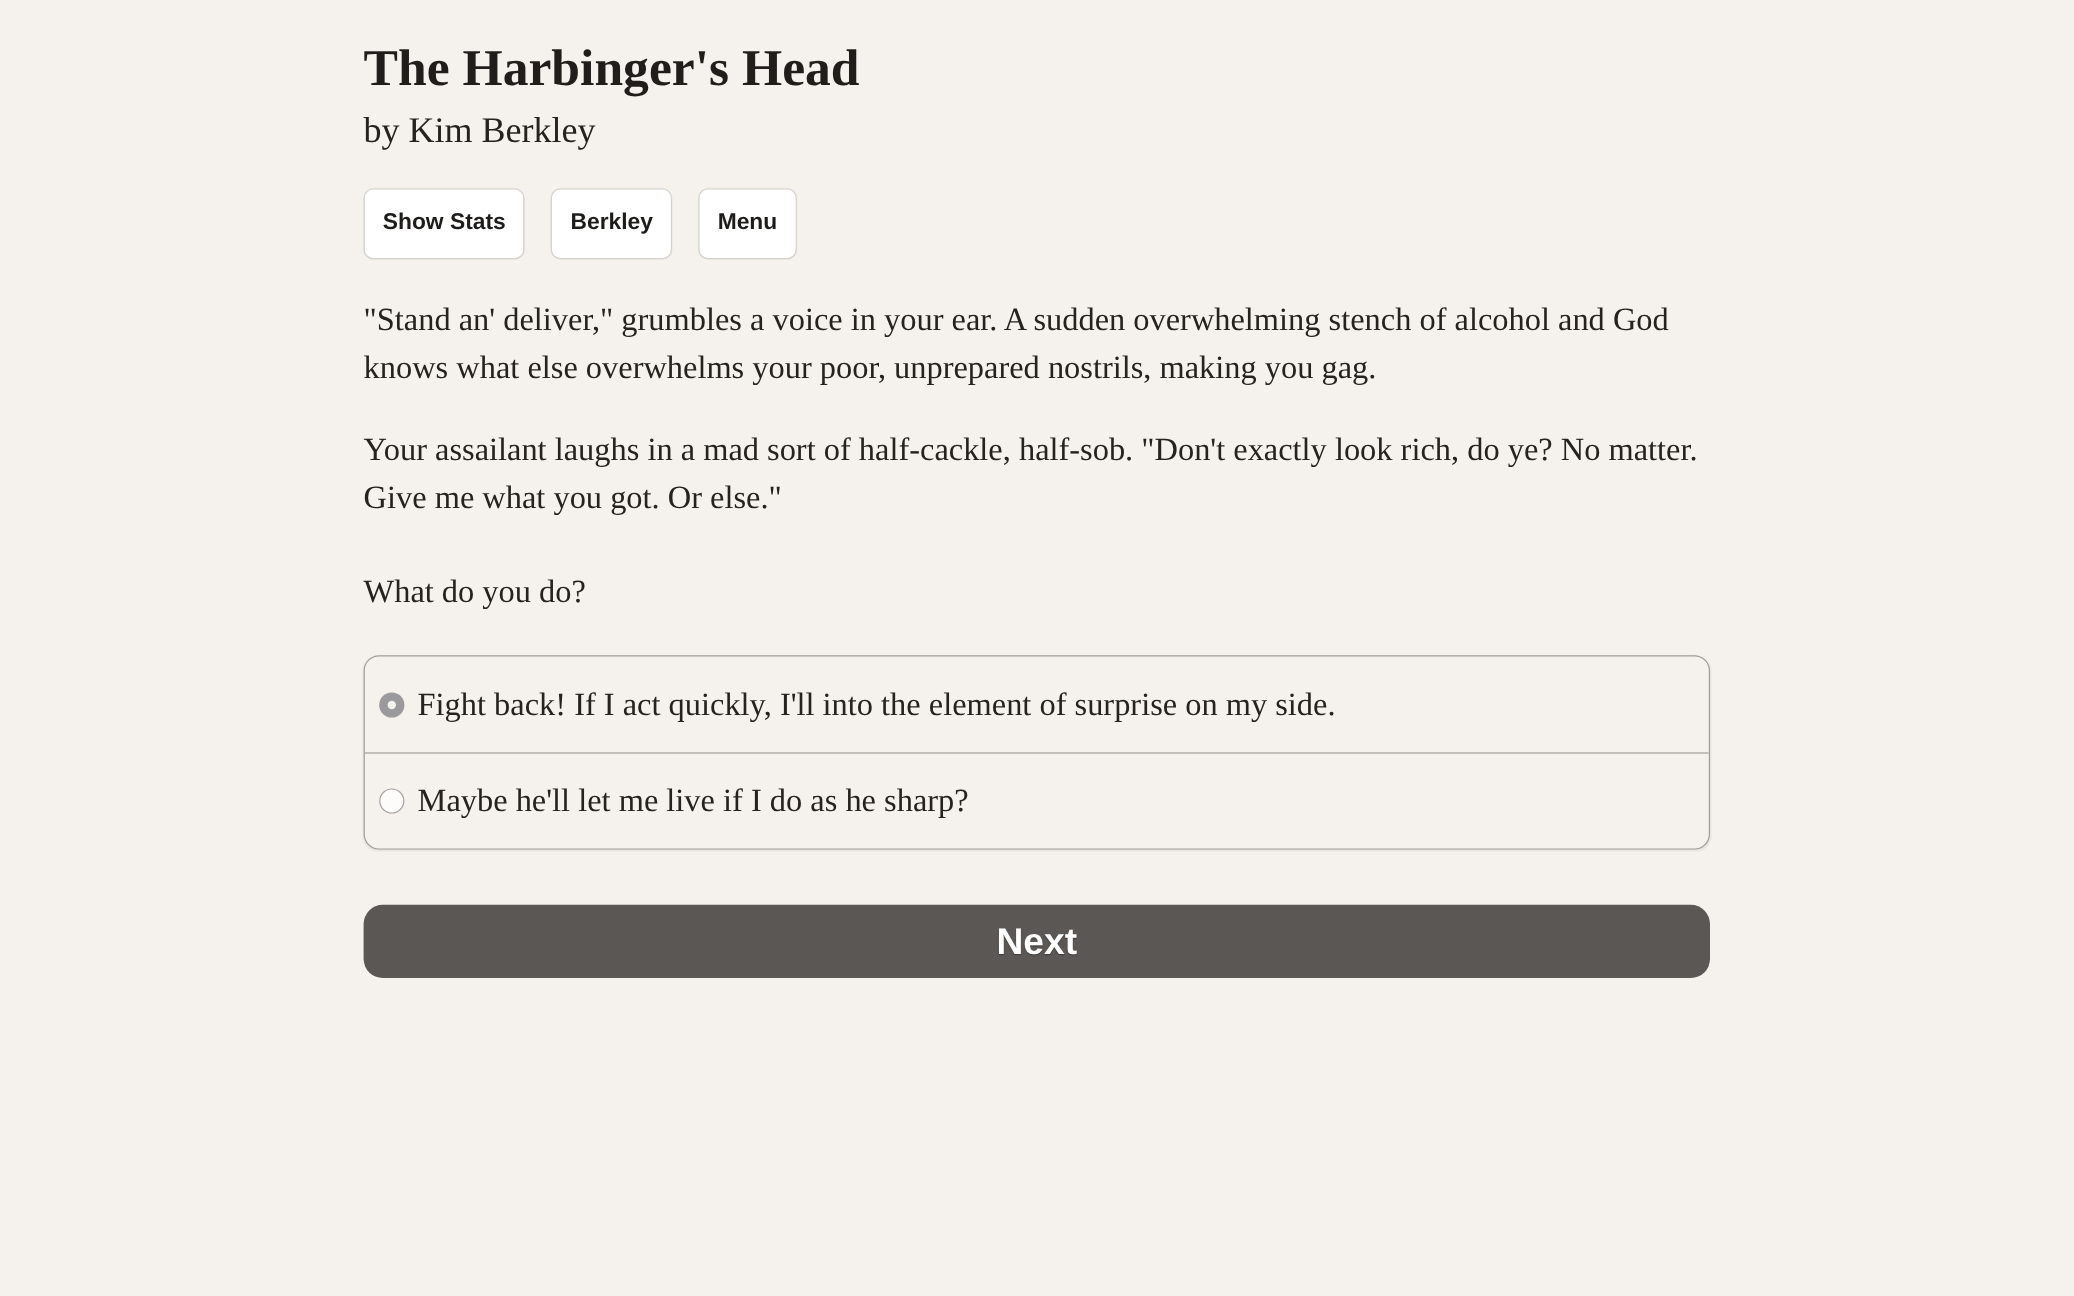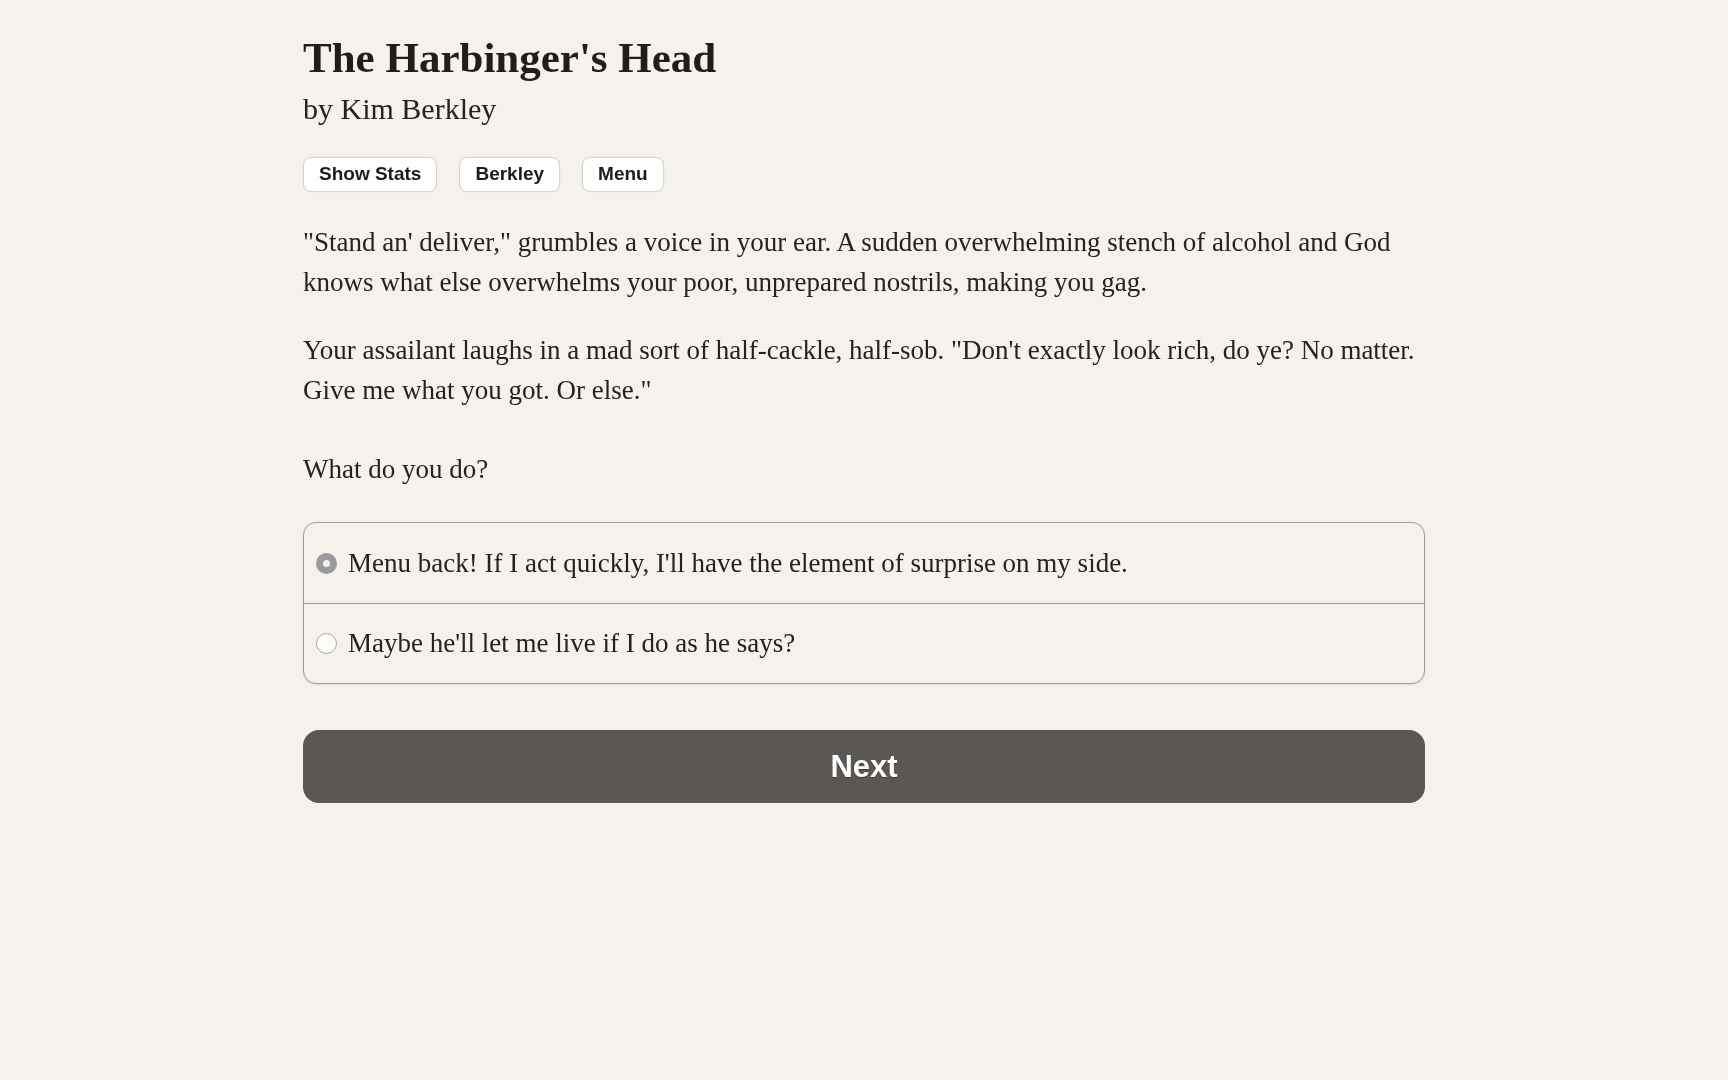--- a/index.html
+++ b/index.html
@@ -37,21 +37,21 @@
     margin-top: 31px;
   }
   .toolbar button {
     font-family: "Liberation Sans", sans-serif;
     font-size: 19px;
     font-weight: 600;
     color: #1d1c1a;
     background: #ffffff;
     border: 1px solid #d6d2cc;
     border-radius: 8px;
-    padding: 6px 15px;
+    padding: 18px 15px;
     line-height: 1.1;
     cursor: pointer;
     box-shadow: 0 0 0 0.5px rgba(0,0,0,0.04);
   }
   .story { margin-top: 30px; }
   .story p {
     font-size: 27px;
     line-height: 40px;
     margin: 0 0 28px 0;
   }
@@ -98,21 +98,21 @@
     background: #f4f2ef;
   }
   .choice-label {
     font-size: 27px;
     line-height: 1.2;
     color: #26221e;
   }
   .next-button {
     display: block;
     width: 100%;
-    height: 73px;
+    height: 61px;
     margin-top: 46px;
     border: none;
     border-radius: 16px;
     background: #5b5754;
     color: #ffffff;
     font-family: "Liberation Sans", sans-serif;
     font-size: 31px;
     font-weight: 700;
     text-shadow: 0 1px 1px rgba(0,0,0,0.35);
     cursor: pointer;
@@ -135,23 +135,23 @@
 
   <div class="story">
     <p>"Stand an' deliver," grumbles a voice in your ear. A sudden overwhelming stench of alcohol and God knows what else overwhelms your poor, unprepared nostrils, making you gag.</p>
     <p>Your assailant laughs in a mad sort of half-cackle, half-sob. "Don't exactly look rich, do ye? No matter. Give me what you got. Or else."</p>
     <p>What do you do?</p>
   </div>
 
   <div class="choice-box">
     <div class="choice-row">
       <span class="radio selected"></span>
-      <span class="choice-label">Menu back! If I act quickly, I'll have the element of surprise on my side.</span>
+      <span class="choice-label">Fight back! If I act quickly, I'll into the element of surprise on my side.</span>
     </div>
     <div class="choice-row">
       <span class="radio"></span>
-      <span class="choice-label">Maybe he'll let me live if I do as he says?</span>
+      <span class="choice-label">Maybe he'll let me live if I do as he sharp?</span>
     </div>
   </div>
 
   <button class="next-button" style="background: rgb(91, 87, 84);">Next</button>
 
 </div>
 
 </body></html>

